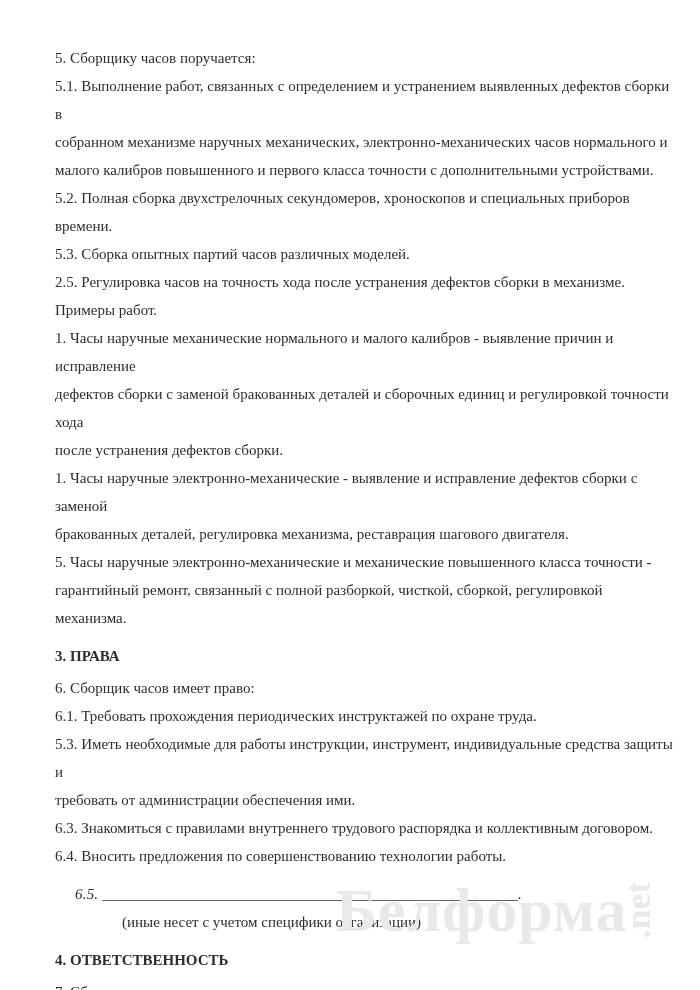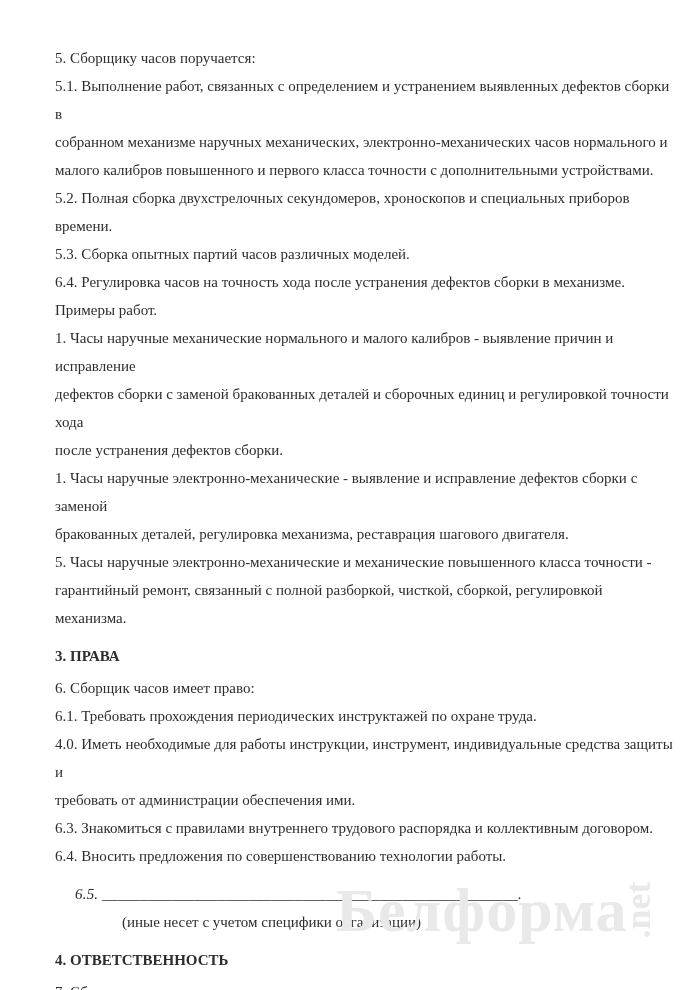--- a/index.html
+++ b/index.html
@@ -80,33 +80,33 @@
 
 <div class="page">
 
   <div class="doc">
     <p>5. Сборщику часов поручается:</p>
     <p>5.1. Выполнение работ, связанных с определением и устранением выявленных дефектов сборки в
 собранном механизме наручных механических, электронно-механических часов нормального и
 малого калибров повышенного и первого класса точности с дополнительными устройствами.</p>
     <p>5.2. Полная сборка двухстрелочных секундомеров, хроноскопов и специальных приборов времени.</p>
     <p>5.3. Сборка опытных партий часов различных моделей.</p>
-    <p>6.4. Регулировка часов на точность хода после устранения дефектов сборки в механизме.</p>
+    <p>2.5. Регулировка часов на точность хода после устранения дефектов сборки в механизме.</p>
     <p>Примеры работ.</p>
     <p>1. Часы наручные механические нормального и малого калибров - выявление причин и исправление
 дефектов сборки с заменой бракованных деталей и сборочных единиц и регулировкой точности хода
 после устранения дефектов сборки.</p>
     <p>1. Часы наручные электронно-механические - выявление и исправление дефектов сборки с заменой
 бракованных деталей, регулировка механизма, реставрация шагового двигателя.</p>
     <p>5. Часы наручные электронно-механические и механические повышенного класса точности -
 гарантийный ремонт, связанный с полной разборкой, чисткой, сборкой, регулировкой механизма.</p>
     <p class="h">3. ПРАВА</p>
     <p>6. Сборщик часов имеет право:</p>
     <p>6.1. Требовать прохождения периодических инструктажей по охране труда.</p>
-    <p>4.0. Иметь необходимые для работы инструкции, инструмент, индивидуальные средства защиты и
+    <p>5.3. Иметь необходимые для работы инструкции, инструмент, индивидуальные средства защиты и
 требовать от администрации обеспечения ими.</p>
     <p>6.3. Знакомиться с правилами внутреннего трудового распорядка и коллективным договором.</p>
     <p>6.4. Вносить предложения по совершенствованию технологии работы.</p>
     <p class="blank-line">6.5. ______________________________________________________.</p>
     <p class="caption">(иные несет с учетом специфики организации)</p>
     <p class="h">4. ОТВЕТСТВЕННОСТЬ</p>
     <p>7. Сборщик часов несет ответственность:</p>
 
   </div>
 

